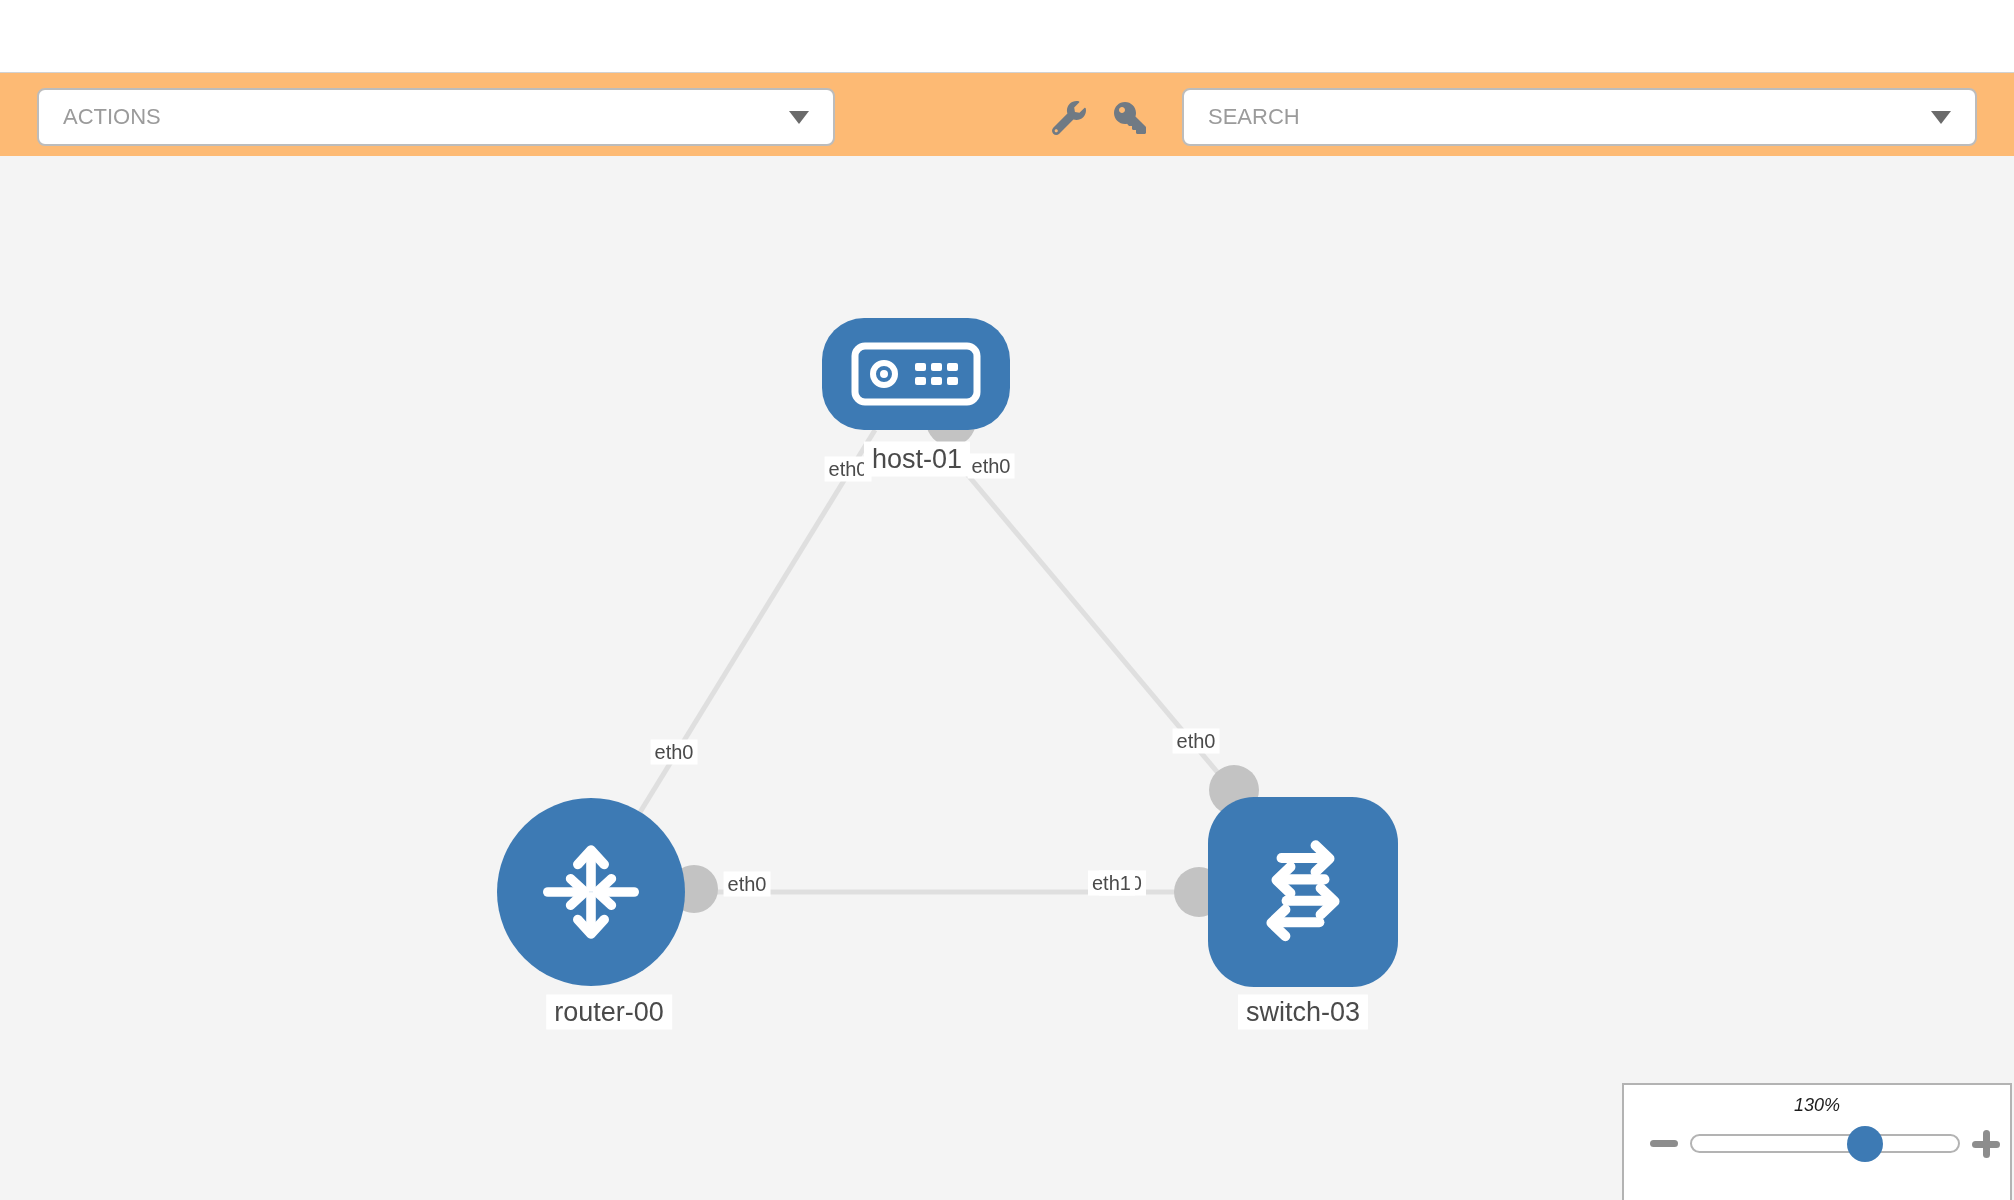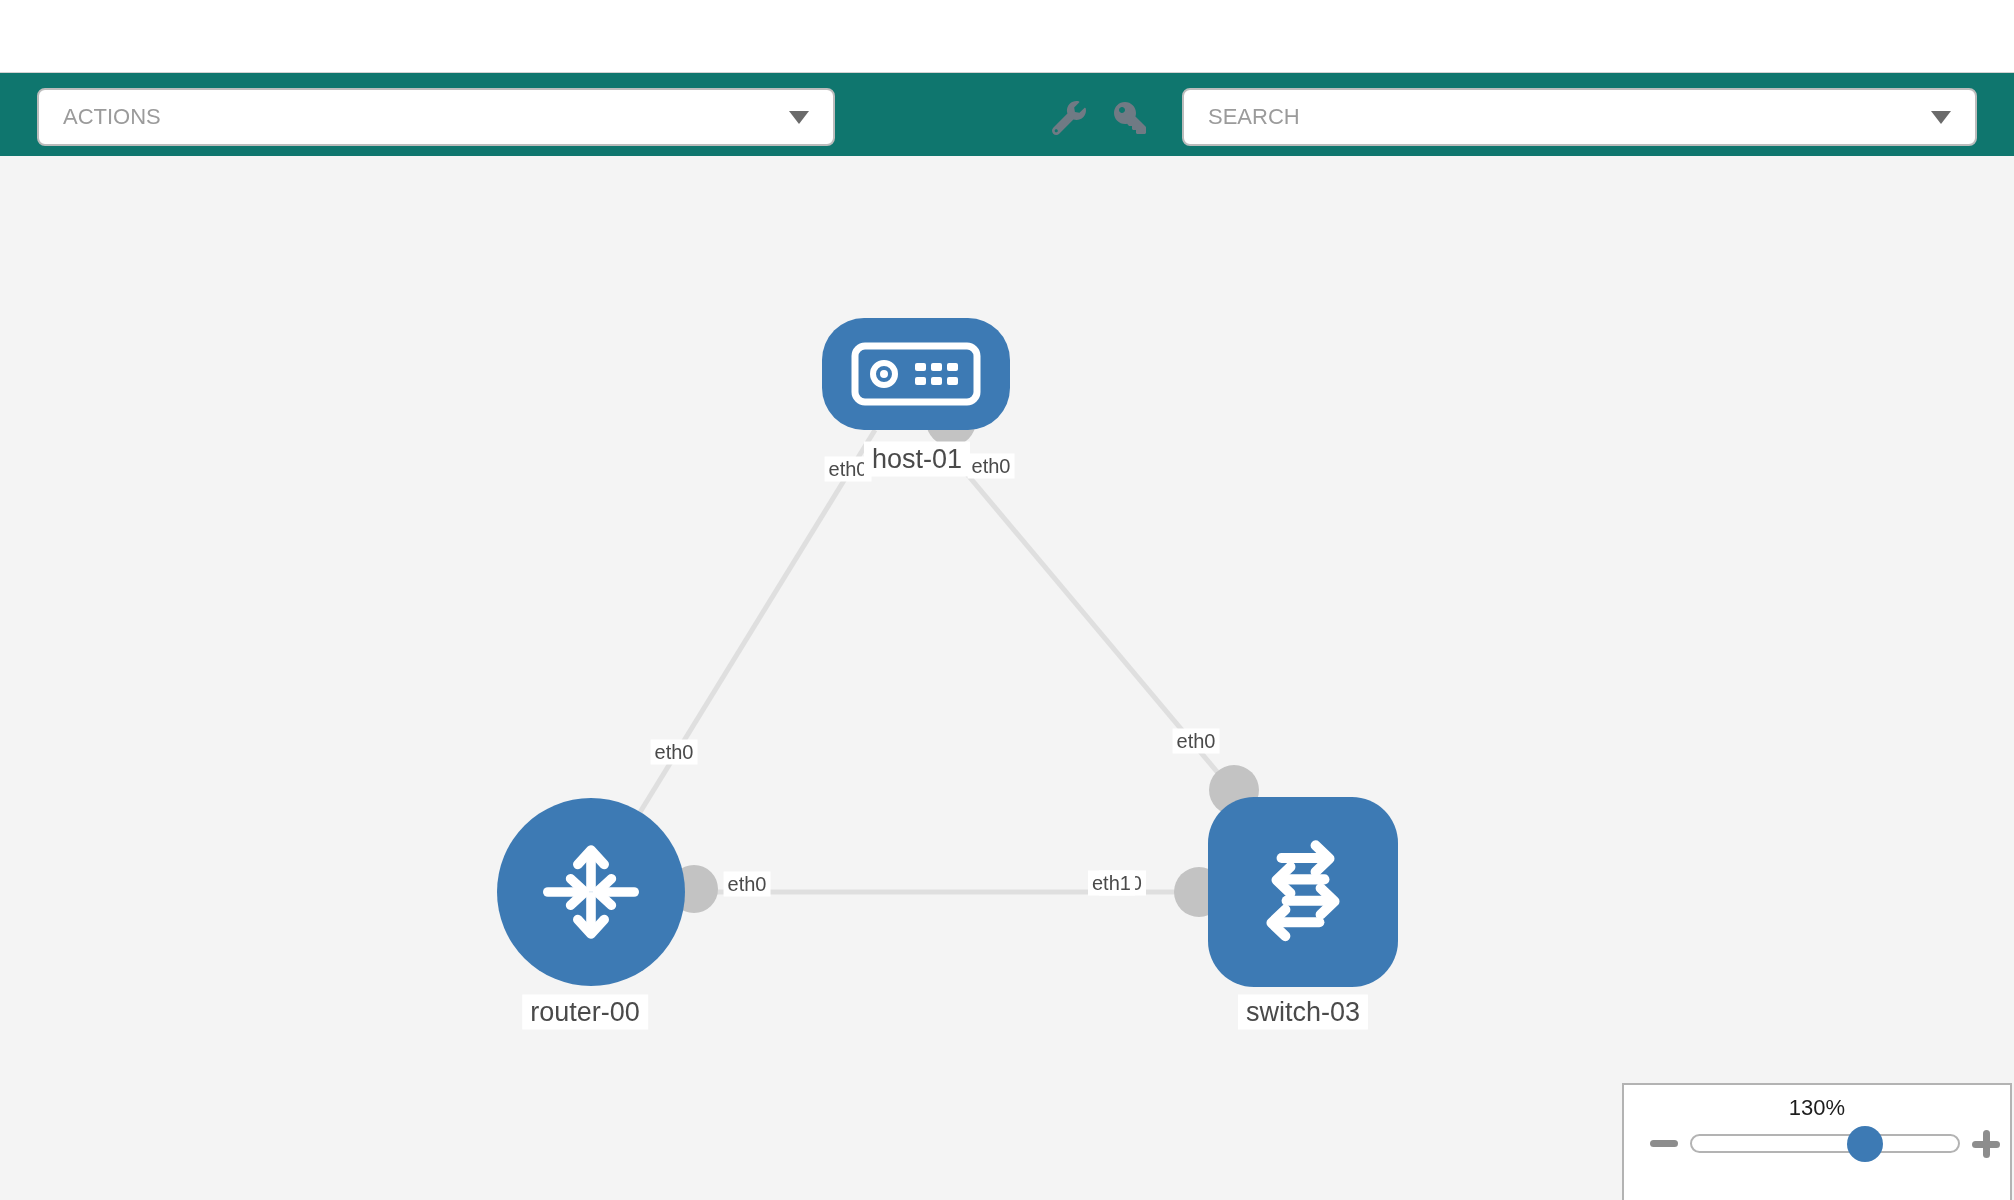--- a/index.html
+++ b/index.html
@@ -11,21 +11,21 @@
   .page-title{position:absolute;left:40px;top:0;height:72px;line-height:72px;
               font-size:27px;font-weight:700;color:#525252;letter-spacing:.2px;}
   .close-btn{position:absolute;left:1943px;top:14px;width:38px;height:38px;border-radius:50%;
              background:#c6c6c6;cursor:pointer;}
   .close-btn::before,.close-btn::after{content:"";position:absolute;left:9px;top:16px;width:20px;height:6px;
              border-radius:3px;background:#fff;}
   .close-btn::before{transform:rotate(45deg);}
   .close-btn::after{transform:rotate(-45deg);}
 
   
-  .toolbar{position:absolute;left:0;top:72px;width:2014px;height:83px;background:#0f766e;
+  .toolbar{position:absolute;left:0;top:72px;width:2014px;height:83px;background:#fdba74;
            border-top:1px solid #d2d2d2;border-bottom:1px solid #c6c6c6;box-sizing:content-box;}
   .tb-select{position:absolute;top:15px;height:58px;box-sizing:border-box;background:#fff;
              border:2px solid #bcbcbc;border-radius:8px;display:flex;align-items:center;
              justify-content:space-between;padding:0 24px;color:#9b9b9b;font-size:22px;cursor:pointer;}
   .tb-select.actions{left:37px;width:798px;}
   .tb-select.search{left:1182px;width:795px;}
   .caret{width:0;height:0;border-left:10px solid transparent;border-right:10px solid transparent;
          border-top:13px solid #6a6a6a;}
   .tb-icon{position:absolute;cursor:pointer;}
   .tb-icon.wrench{left:1052px;top:28px;}
@@ -44,21 +44,21 @@
   .chip{position:absolute;background:#fff;color:#4a4a4a;white-space:nowrap;z-index:4;}
   .chip.centered{transform:translate(-50%,-50%);}
   .chip.anchored{transform:translateY(-50%);}
   .chip.node-name{font-size:27px;padding:2px 8px;}
   .chip.iface{font-size:20px;padding:1px 4px;}
 
   
   .zoom-panel{position:absolute;left:1622px;top:927px;width:390px;height:200px;box-sizing:border-box;
               background:#fff;border:2px solid #b3b3b3;z-index:6;}
   .zoom-level{position:absolute;left:0;top:10px;width:100%;text-align:center;
-              font-size:22px;color:#1d1d1d;}
+              font-size:18px;color:#1d1d1d;font-style:italic;}
   .zoom-minus{position:absolute;left:26px;top:55px;width:28px;height:7px;border-radius:4px;
               background:#8d8d8d;cursor:pointer;}
   .zoom-track{position:absolute;left:66px;top:49px;width:270px;height:19px;box-sizing:border-box;
               border:2px solid #b3b3b3;border-radius:10px;background:#fff;cursor:pointer;}
   .zoom-thumb{position:absolute;left:223px;top:41px;width:36px;height:36px;border-radius:50%;
               background:#3d7ab4;cursor:pointer;}
   .zoom-plus{position:absolute;left:348px;top:45px;width:28px;height:28px;cursor:pointer;}
   .zoom-plus::before{content:"";position:absolute;left:0;top:10.5px;width:28px;height:7px;
               border-radius:4px;background:#8d8d8d;}
   .zoom-plus::after{content:"";position:absolute;left:10.5px;top:0;width:7px;height:28px;
@@ -155,21 +155,21 @@
     <div class="chip iface anchored" style="left:1099px;top:727px;">eth0</div>
     <div class="chip iface anchored" style="left:1088px;top:727px;">eth1</div>
 
     <div class="chip iface centered" style="left:848px;top:313px;">eth0</div>
     <div class="chip iface centered" style="left:991px;top:310px;">eth0</div>
     <div class="chip iface centered" style="left:674px;top:596px;">eth0</div>
     <div class="chip iface centered" style="left:1196px;top:585px;">eth0</div>
     <div class="chip iface centered" style="left:747px;top:728px;">eth0</div>
 
     <div class="chip node-name centered" style="left:917px;top:303px;">host-01</div>
-    <div class="chip node-name centered" style="left:585px;top:856px;">router-00</div>
+    <div class="chip node-name centered" style="left:609px;top:856px;">router-00</div>
     <div class="chip node-name centered" style="left:1303px;top:856px;">switch-03</div>
 
     <div class="zoom-panel">
       <div class="zoom-level">130%</div>
       <div class="zoom-minus"></div>
       <div class="zoom-track"></div>
       <div class="zoom-thumb"></div>
       <div class="zoom-plus"></div>
     </div>
 

